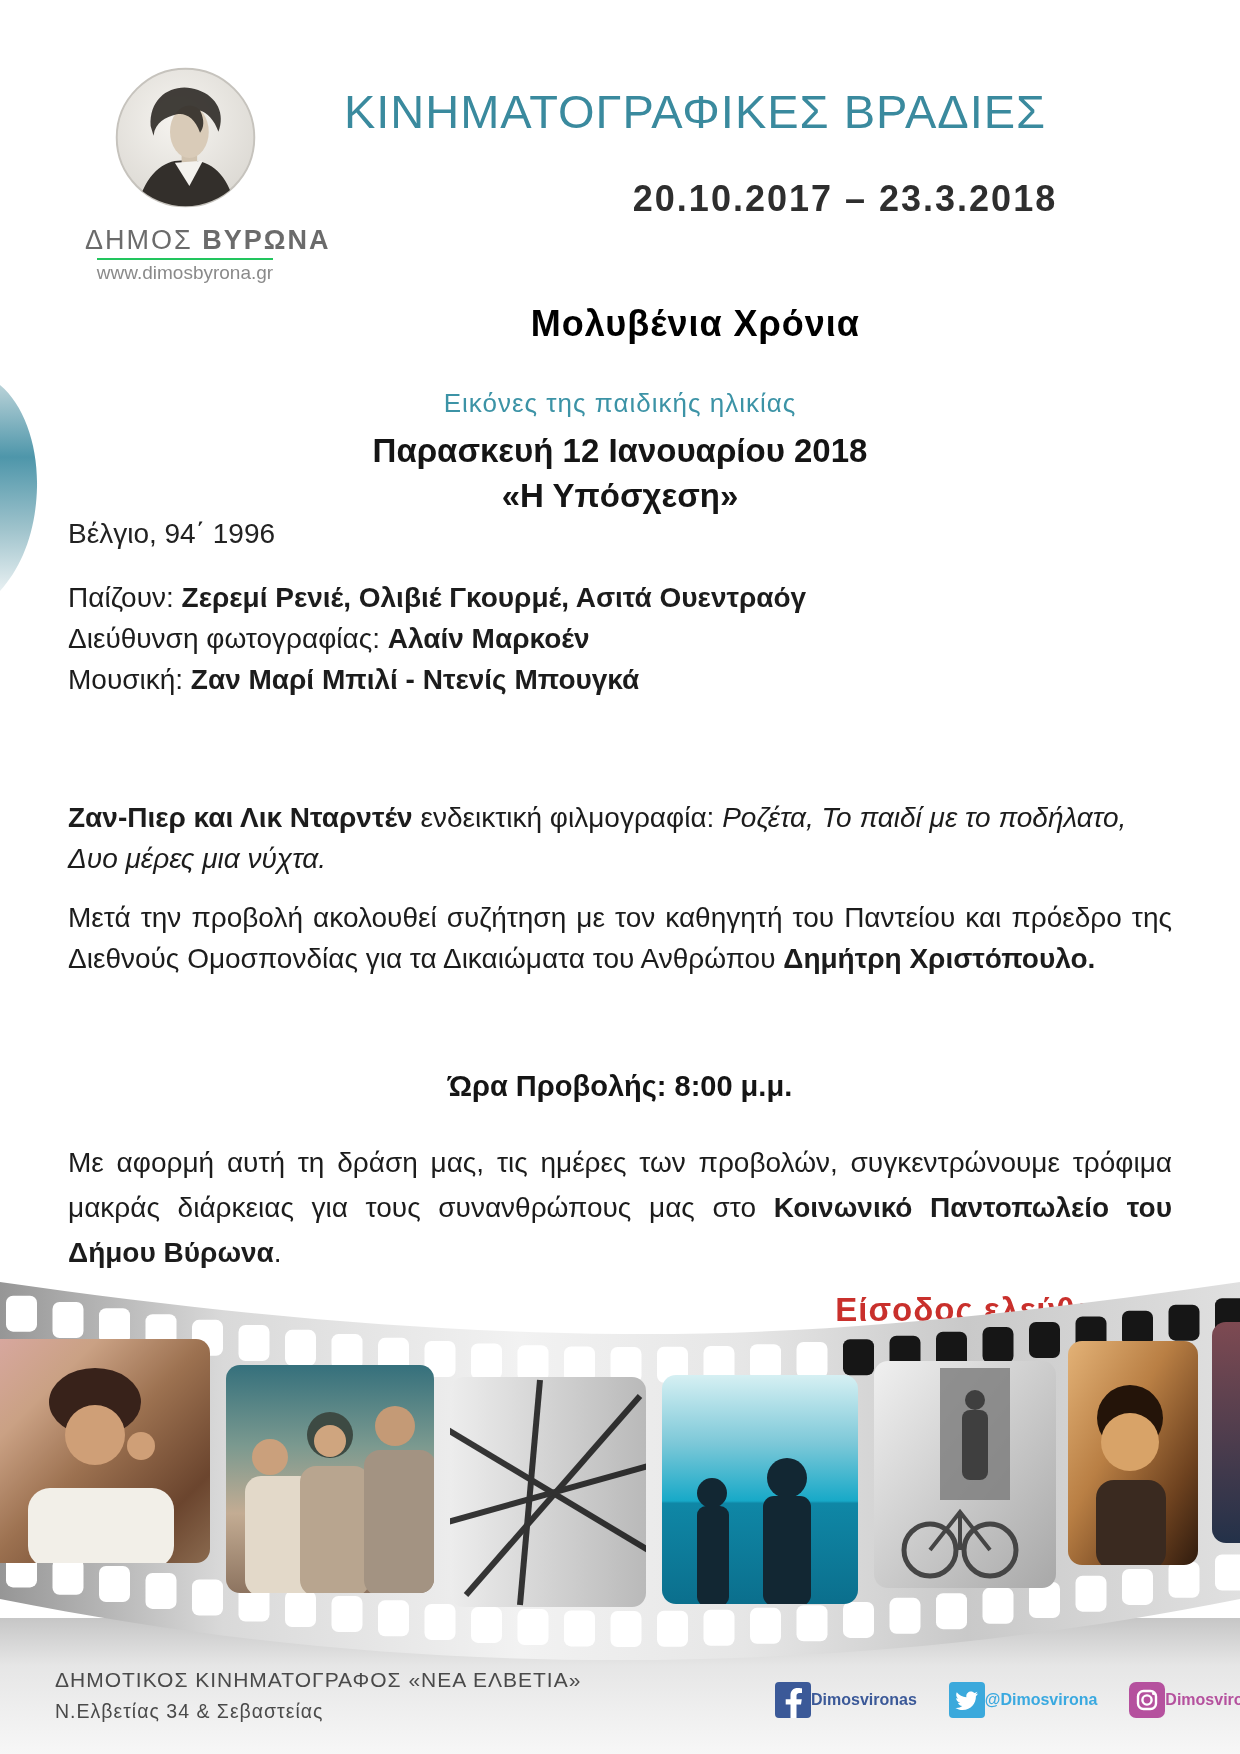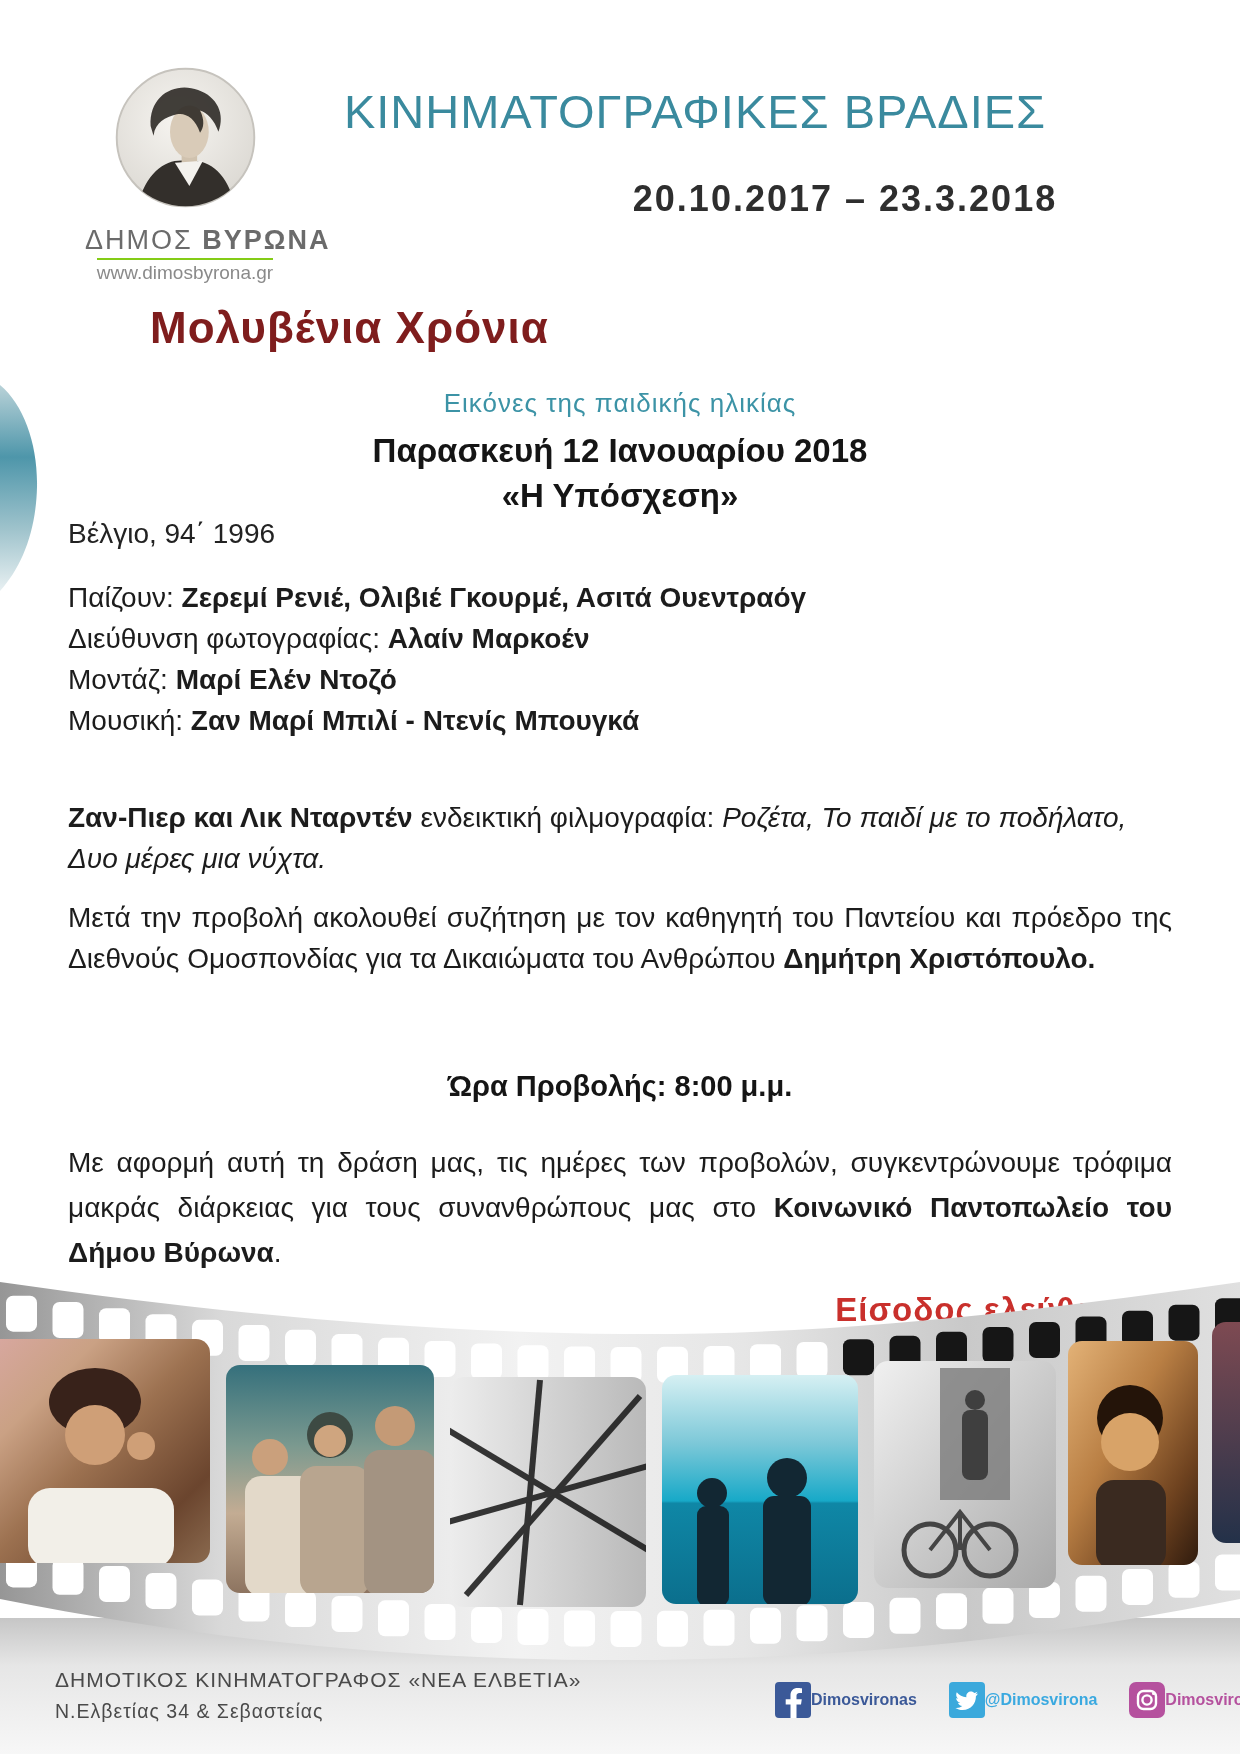--- a/index.html
+++ b/index.html
@@ -6,32 +6,32 @@
   html,body{margin:0;padding:0;background:#ffffff;}
   body{width:1240px;height:1754px;position:relative;overflow:hidden;
        font-family:"Liberation Sans","DejaVu Sans",sans-serif;color:#1c1c1c;}
   .abs{position:absolute;}
 
   
   .logo-block{left:85px;top:62px;width:200px;text-align:center;}
   .logo-name{margin-top:4px;font-size:27px;letter-spacing:2px;color:#6b6b6b;white-space:nowrap;}
   .logo-name .bold{font-weight:700;}
   .logo-url{display:inline-block;margin-top:2px;font-size:19px;color:#8a8a8a;
-            border-top:2px solid #84cc16;padding-top:2px;}
+            border-top:2px solid #22c55e;padding-top:2px;}
   .main-title{left:310px;top:84px;width:770px;text-align:center;
               font-size:47px;font-weight:400;color:#3A8A9E;letter-spacing:1px;white-space:nowrap;}
   .date-range{left:610px;top:178px;width:470px;text-align:center;
               font-size:36px;font-weight:600;color:#2e2e2e;letter-spacing:2px;white-space:nowrap;}
 
   
   .swoosh{left:0;top:383px;}
 
   
-  .cycle-title{left:150px;top:303px;width:710px;text-align:left;
-               font-size:44px;font-weight:700;color:#7f1d1d;letter-spacing:1px;}
+  .cycle-title{left:150px;top:303px;width:710px;text-align:right;
+               font-size:36px;font-weight:700;color:#000000;letter-spacing:1px;}
   .cycle-sub{left:265px;top:372px;width:710px;text-align:center;
              font-size:26px;color:#3C93A6;letter-spacing:1px;margin-top:16px;}
 
   .screening-date{left:60px;top:432px;width:1120px;text-align:center;
                   font-size:33px;font-weight:700;color:#151515;}
   .screening-title{left:60px;top:477px;width:1120px;text-align:center;
                    font-size:33px;font-weight:700;color:#151515;}
   .country-year{left:68px;top:518px;font-size:28px;color:#222;}
 
   .credits{left:68px;top:577px;width:1104px;font-size:28px;line-height:41px;}
@@ -111,21 +111,20 @@
 <div class="abs cycle-title">Μολυβένια Χρόνια</div>
 <div class="abs cycle-sub">Εικόνες της παιδικής ηλικίας</div>
 
 <div class="abs screening-date">Παρασκευή 12 Ιανουαρίου 2018</div>
 <div class="abs screening-title">«Η Υπόσχεση»</div>
 <div class="abs country-year">Βέλγιο, 94΄ 1996</div>
 
 <div class="abs credits">
   <div><span>Παίζουν: </span><b>Ζερεμί Ρενιέ, Ολιβιέ Γκουρμέ, Ασιτά Ουεντραόγ</b></div>
   <div><span>Διεύθυνση φωτογραφίας: </span><b>Αλαίν Μαρκοέν</b></div>
-  <div><span>Μοντάζ: </span><b>Μαρί Ελέν Ντοζό</b></div>
   <div><span>Μουσική: </span><b>Ζαν Μαρί Μπιλί - Ντενίς Μπουγκά</b></div>
 </div>
 
 <div class="abs filmography">
   <span class="dirs">Ζαν-Πιερ και Λικ Νταρντέν</span><span> ενδεικτική φιλμογραφία: </span><span class="films">Ροζέτα, Το παιδί με το ποδήλατο, Δυο μέρες μια νύχτα.</span>
 </div>
 
 <div class="abs discussion">
   <span>Μετά την προβολή  ακολουθεί συζήτηση με τον καθηγητή του Παντείου και πρόεδρο της Διεθνούς Ομοσπονδίας για τα Δικαιώματα του Ανθρώπου  </span><span class="guest">Δημήτρη Χριστόπουλο.</span>
 </div>

